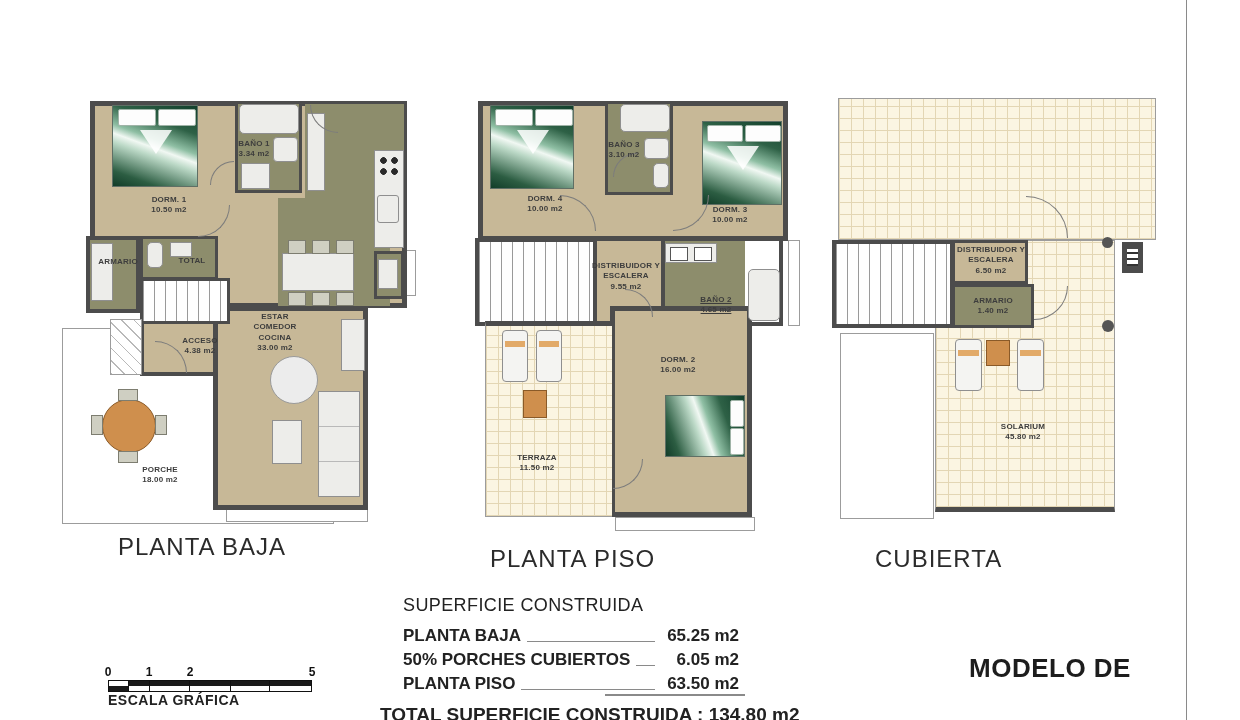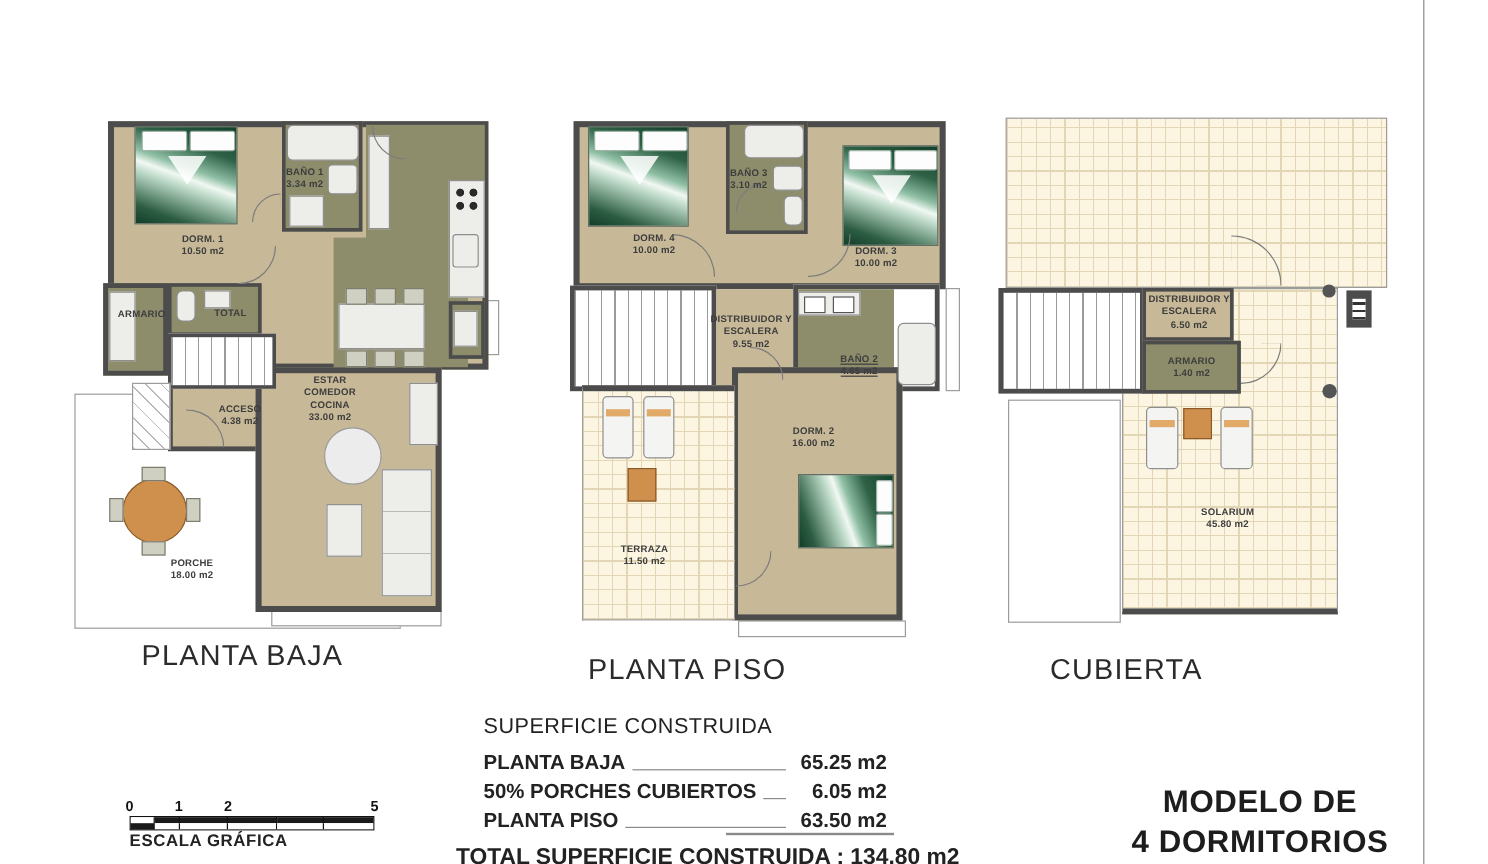--- a/index.html
+++ b/index.html
@@ -323,15 +323,14 @@
     <div class="seg segW" style="width:41px;"></div>
       <div class="seg segW" style="width:41px;"></div>
     <div class="seg segW" style="width:40px;"></div>
       <div class="seg segW" style="width:41px;"></div>
   </div>
 </div>
 <div class="scalelabel" style="left:108px;top:668px;margin-top:24px;">ESCALA GRÁFICA</div>
 
 <div class="modelo" style="left:930px;top:652px;width:240px;">
   <div>MODELO DE</div>
-  <div>4 DORMITORIOS</div>
 </div>
 <div class="vline" style="left:1186px;top:0;width:1px;height:720px;"></div>
 
 </body></html>

